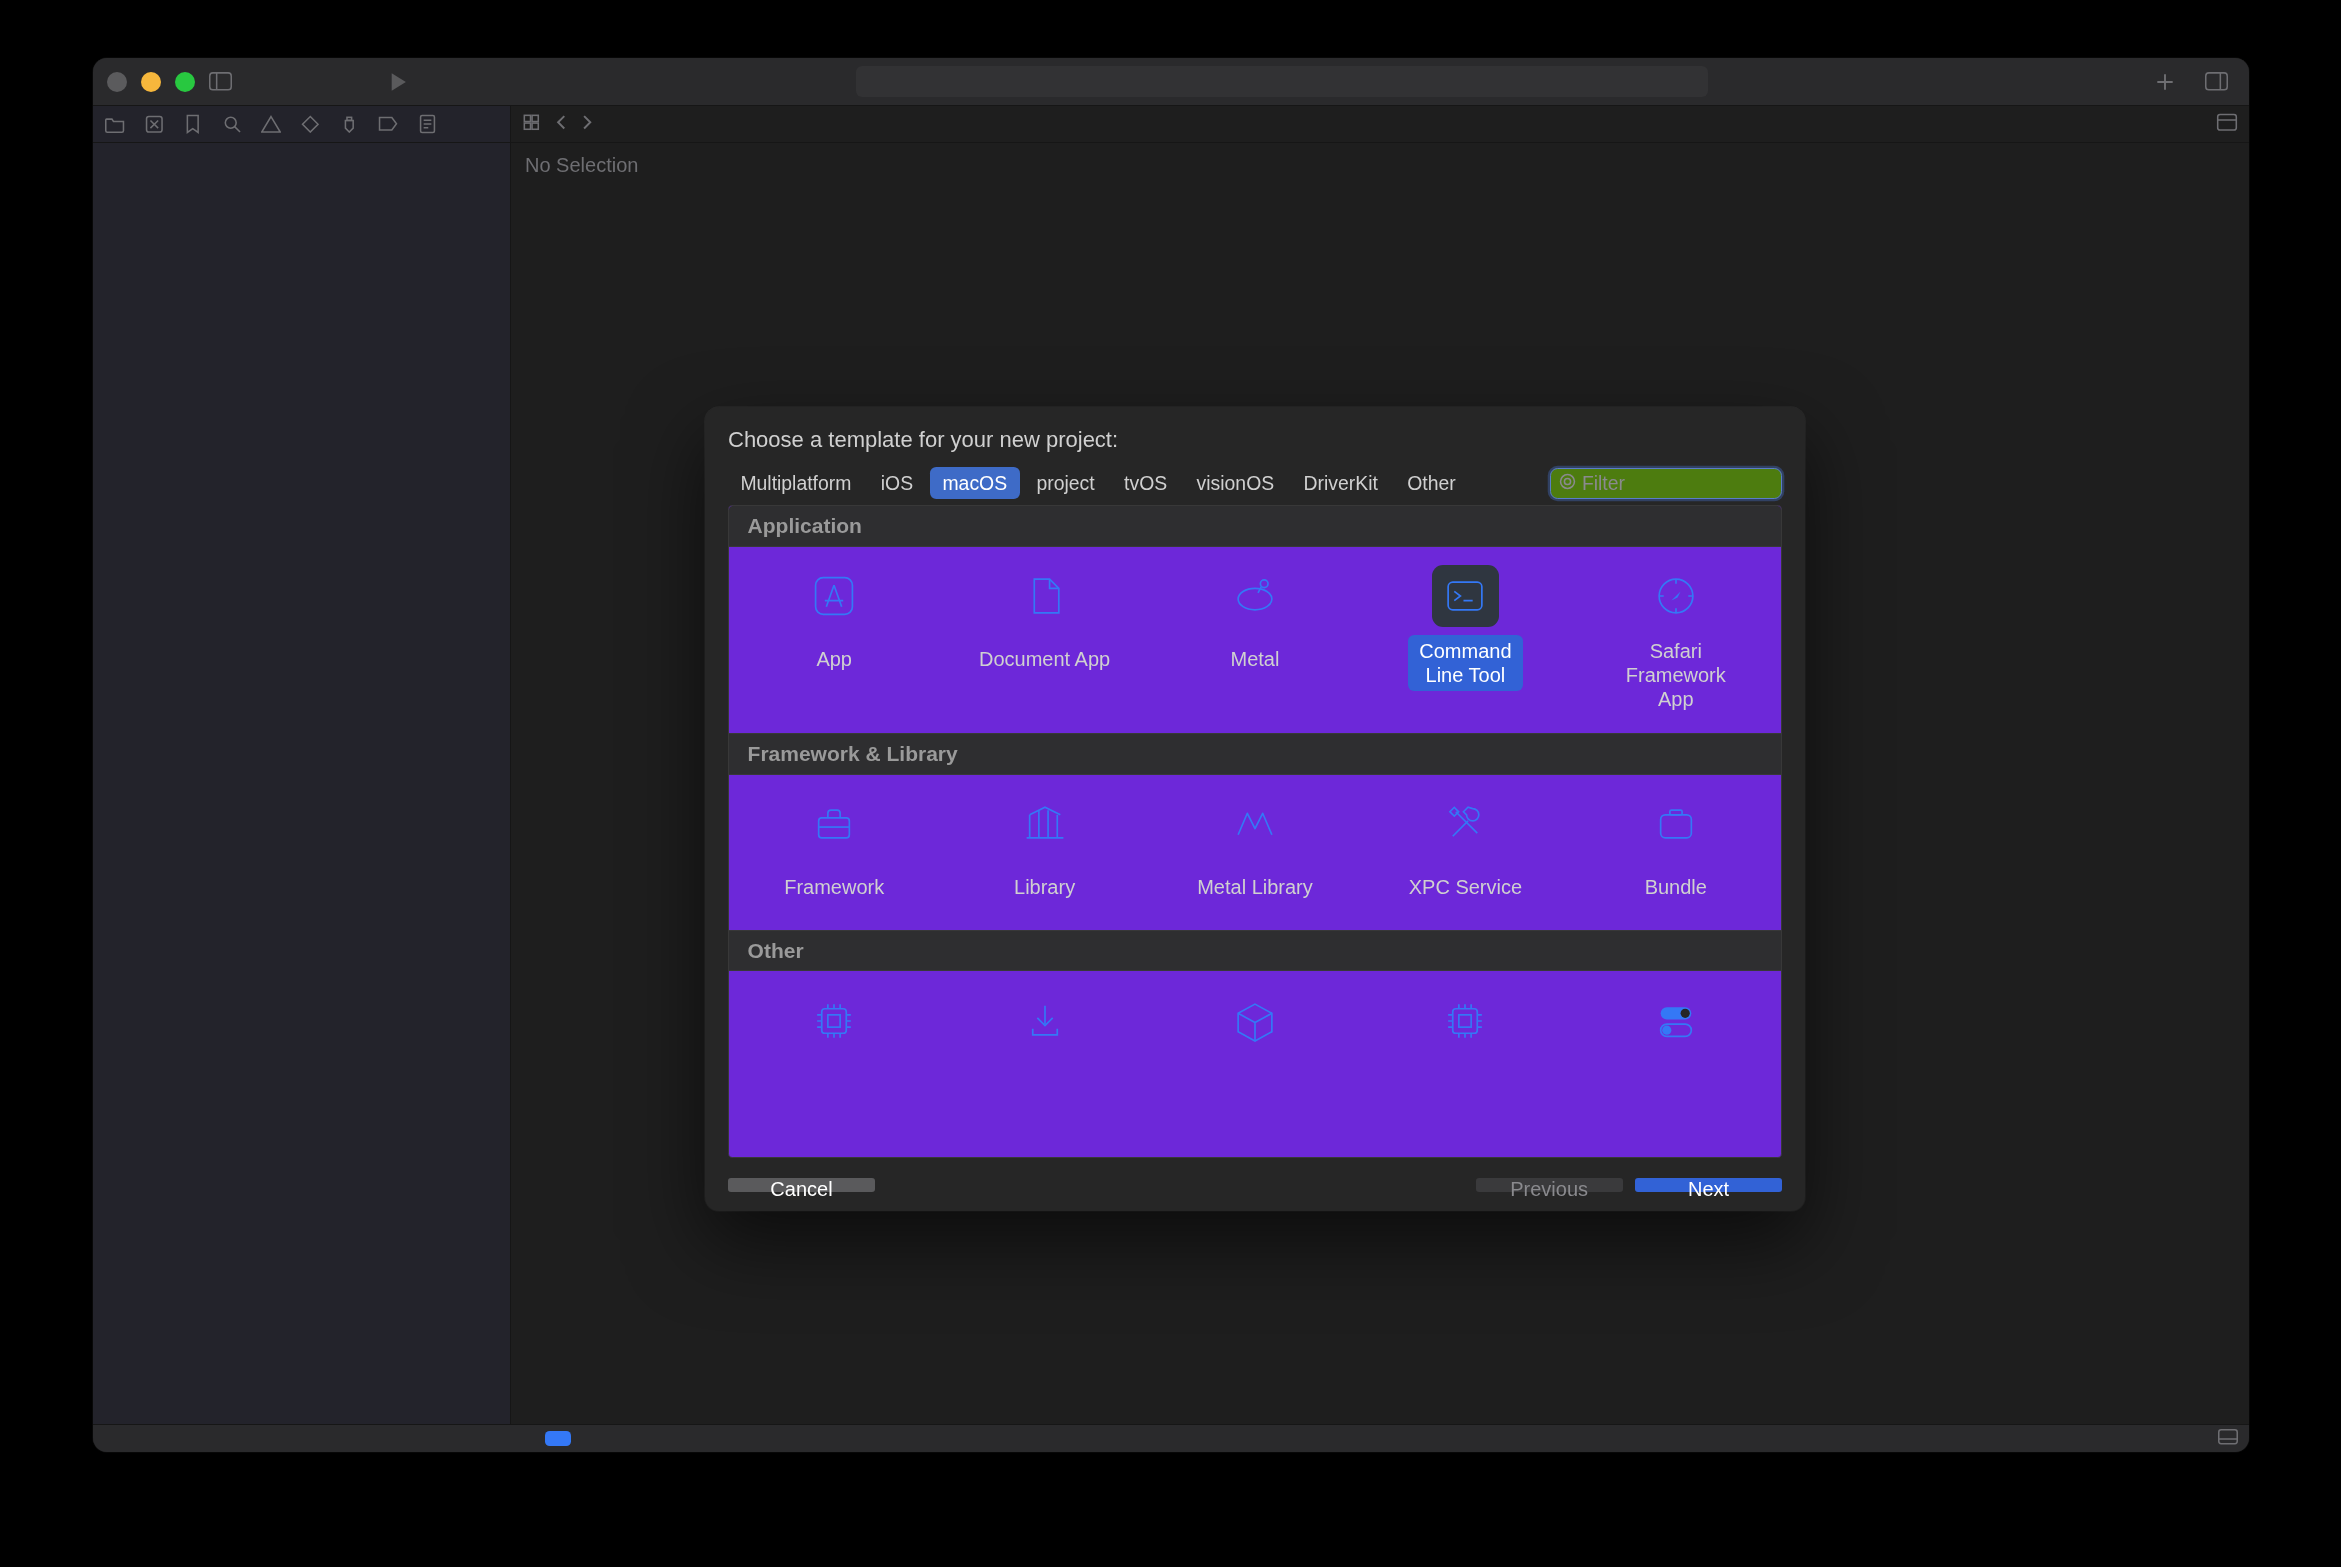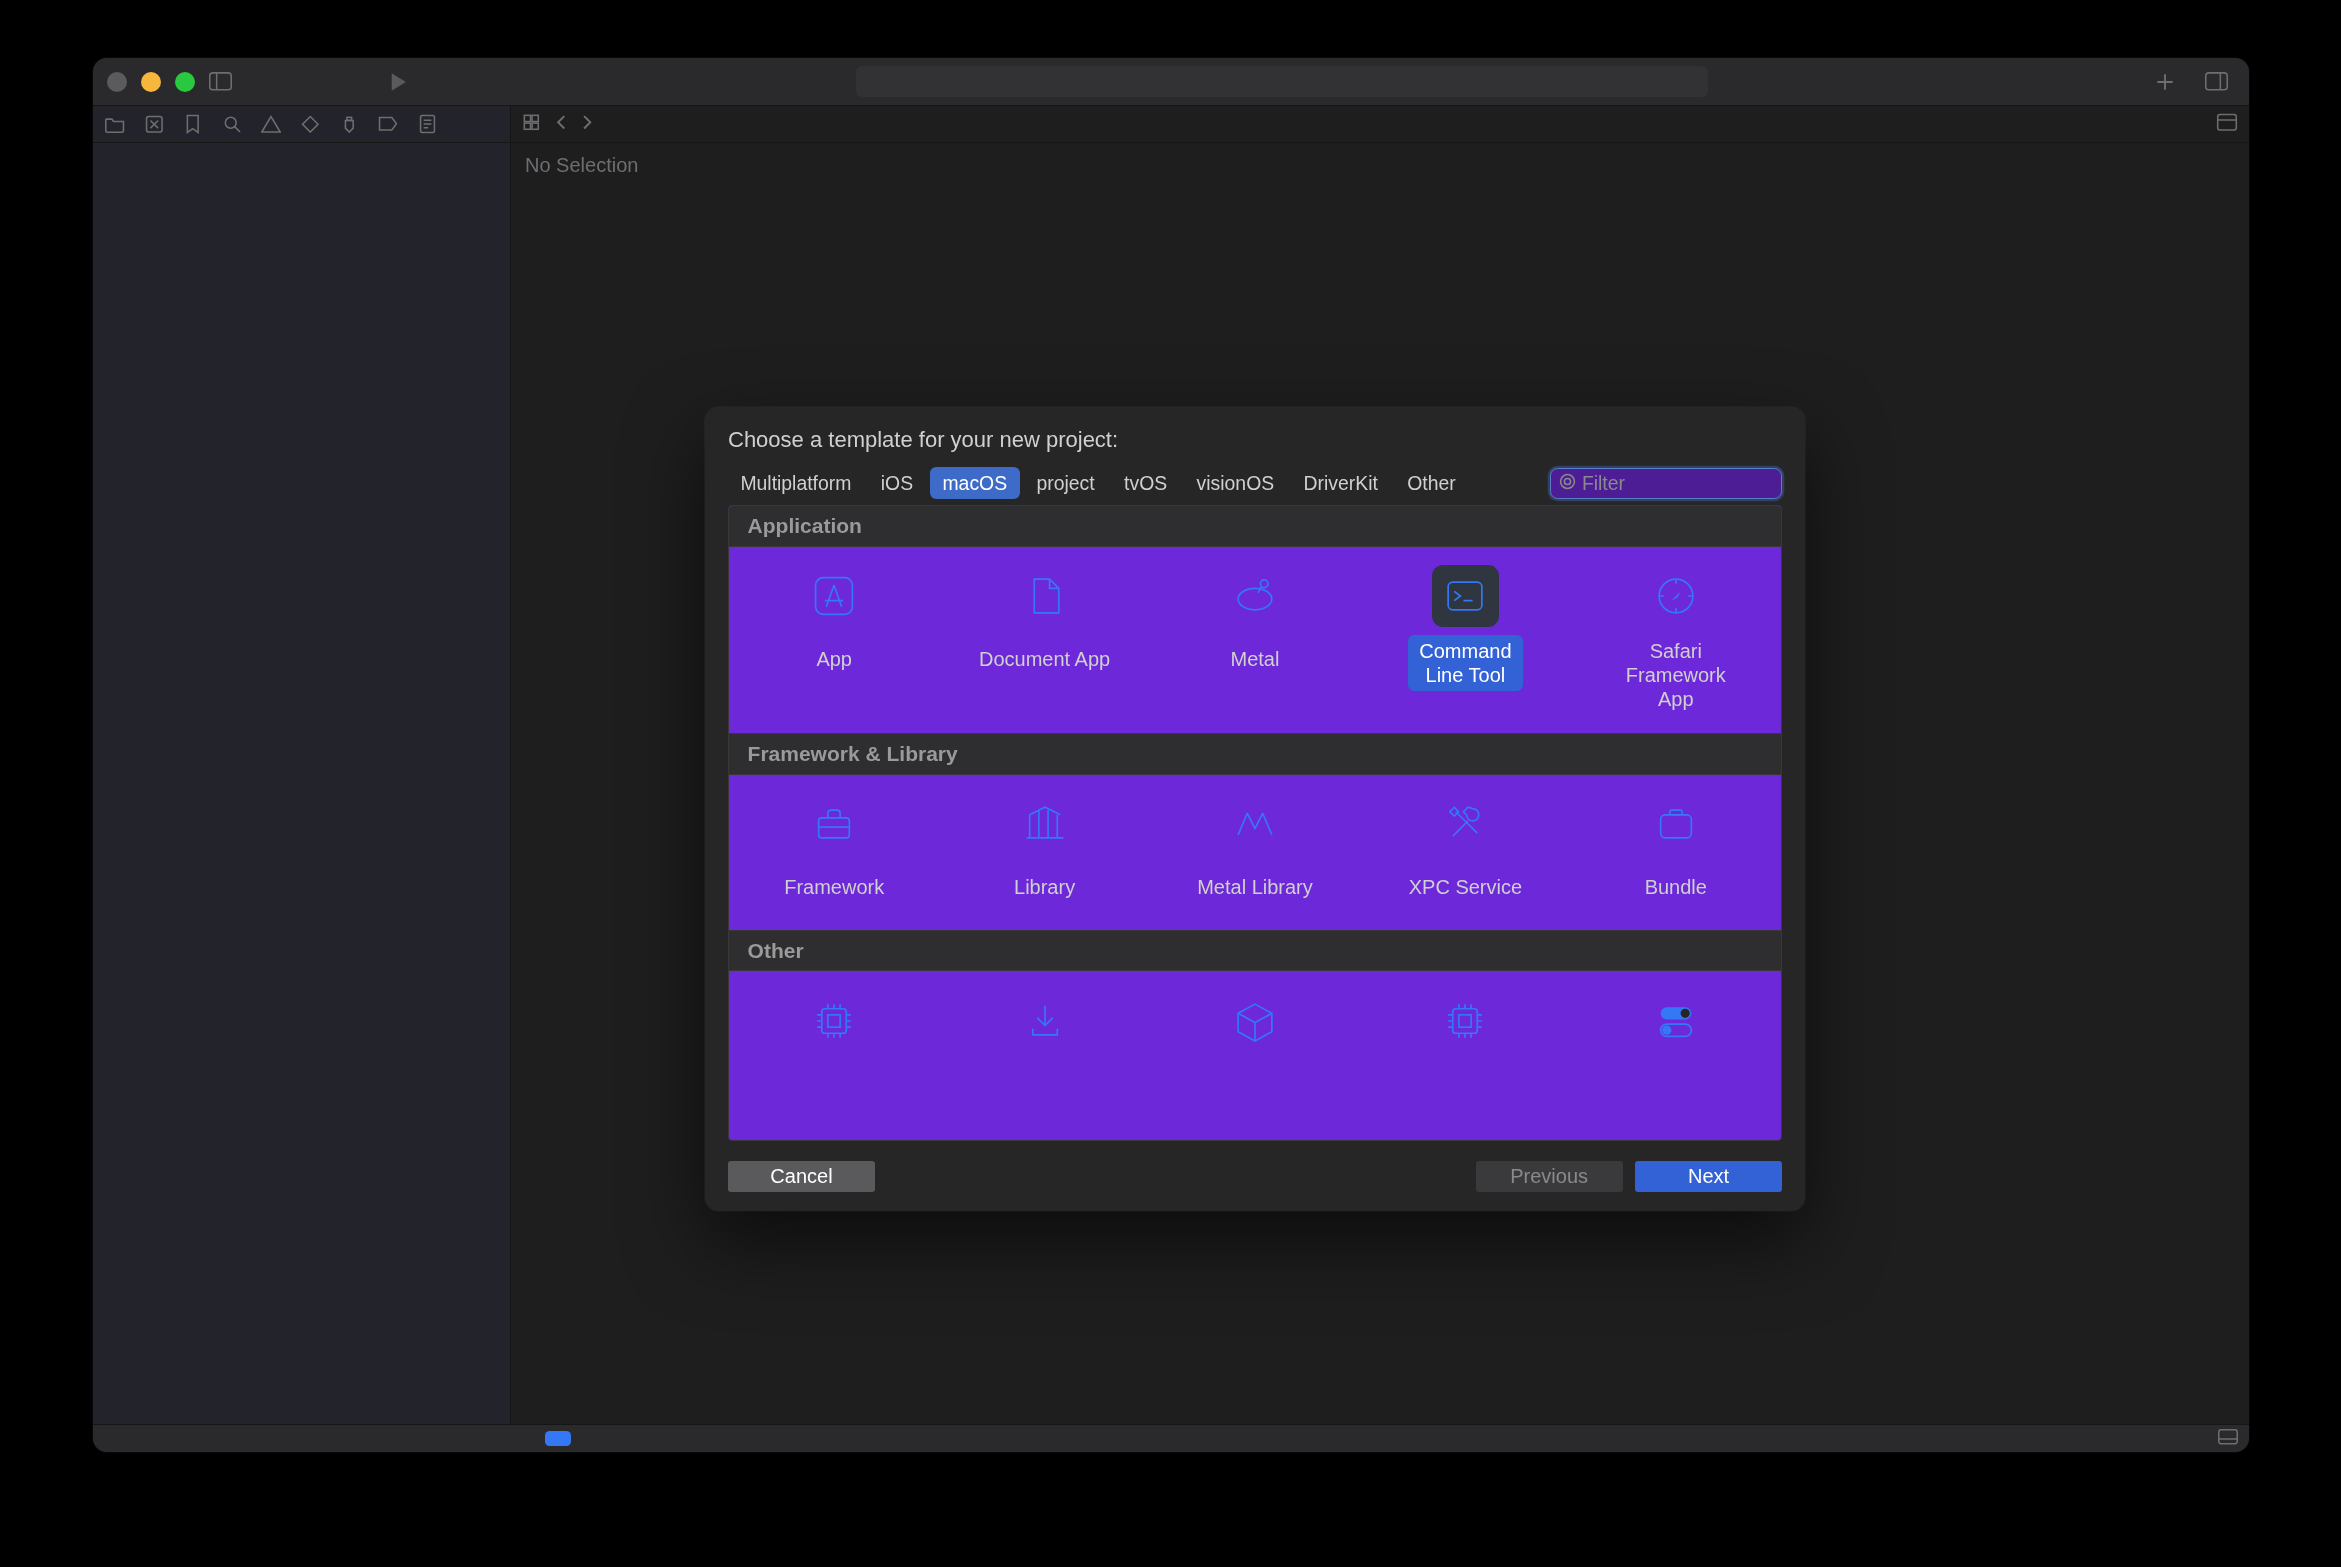--- a/index.html
+++ b/index.html
@@ -212,21 +212,21 @@
     background: var(--bg-selected-pill);
     color: var(--text-white);
   }
 
   .filter-wrap {
     margin-left:auto;
     display:flex;
     align-items:center;
     height: 31px;
     width: 232px;
-    background: #4c1d95;
+    background: #4d7c0f;
     border-radius: 7.7px;
     border: 1.5px solid #5a7dc7;
     box-shadow: 0 0 0 2.3px rgba(72,118,214,0.35);
     padding: 0 7.7px;
     gap:6.2px;
   }
   .filter-wrap .filter-icon { color:#8a8a8e; }
   .filter-input {
     flex:1;
     background:transparent;
@@ -305,21 +305,21 @@
   }
 
   .dialog-footer {
     display:flex;
     align-items:center;
     margin-top: 20px;
     gap: 12.4px;
   }
 
   .btn {
-    height: 31px;
+    height: 14px;
     min-width: 147px;
     border:none;
     border-radius: 3px;
     font-size: 20px;
     color: var(--text-white);
     cursor:pointer;
     padding: 0 30px;
   }
   .btn-secondary { background: var(--bg-button); }
   .btn-disabled  { background: var(--bg-button-disabled); color: #8a8a8e; cursor:default; }

